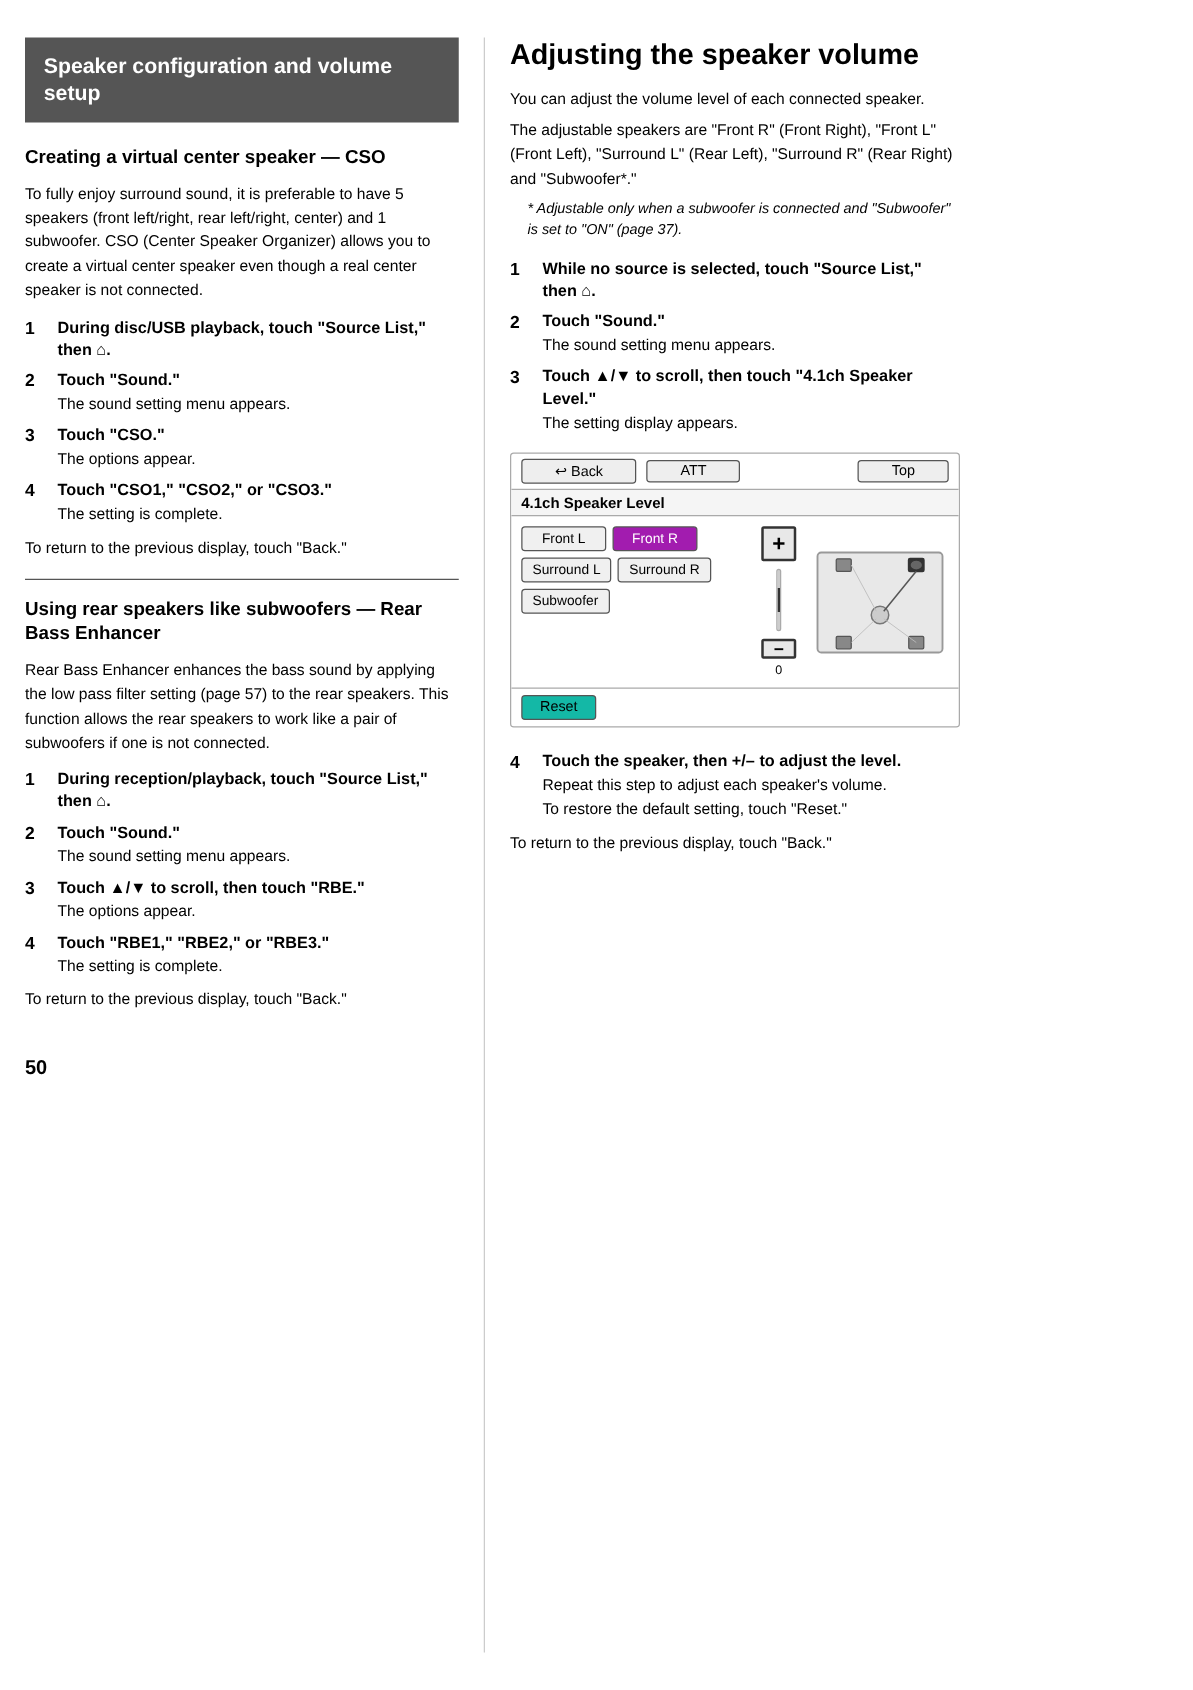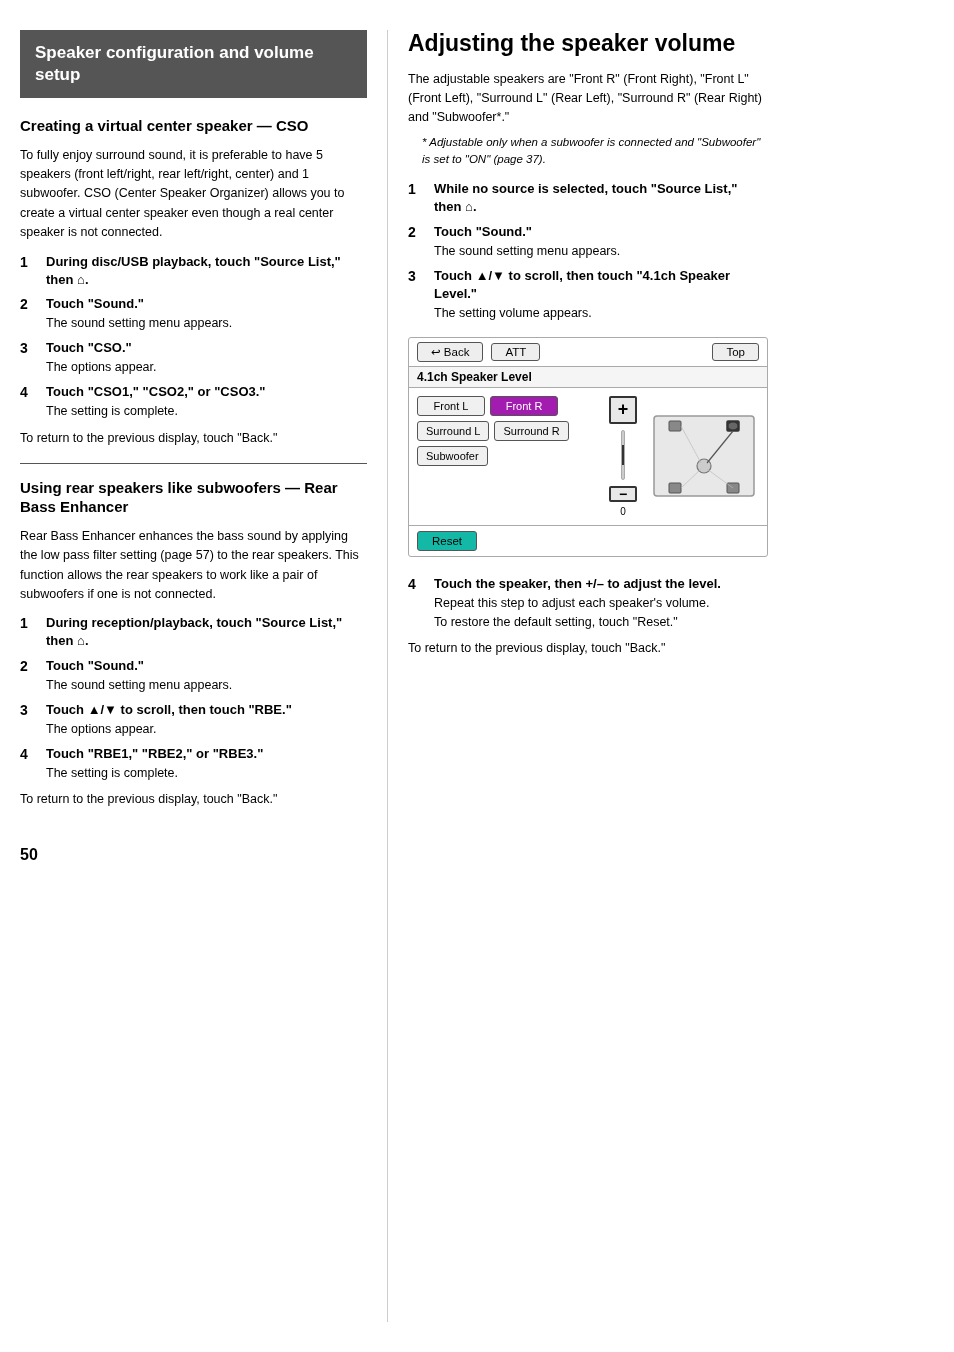--- a/index.html
+++ b/index.html
@@ -129,21 +129,21 @@
     .panel-top-bar {
       display: flex;
       align-items: center;
       padding: 4px 8px;
       border-bottom: 1px solid #aaa;
       gap: 8px;
     }
     .panel-btn {
       border: 1.5px solid #555;
       border-radius: 3px;
-      padding: 2px 13px;
+      padding: 2px 26px;
       font-size: 11.5px;
       background: #eee;
       display: inline-block;
     }
     .panel-top-right {
       margin-left: auto;
     }
     .panel-title-bar {
       padding: 3px 8px;
       font-weight: bold;
@@ -328,20 +328,21 @@
       <p class="back-text">To return to the previous display, touch "Back."</p>
     </div>
 
     <div style="margin-top: 40px; font-size:16px; font-weight:bold;">50</div>
   </div>
 
   <div class="right-col">
 
     <div class="right-section-title">Adjusting the speaker volume</div>
 
+    <p class="right-body-text">You can adjust the volume level of each connected speaker.</p>
     <p class="right-body-text">The adjustable speakers are "Front R" (Front Right), "Front L" (Front Left), "Surround L" (Rear Left), "Surround R" (Rear Right) and "Subwoofer*."</p>
 
     <p class="footnote">* Adjustable only when a subwoofer is connected and "Subwoofer" is set to "ON" (page 37).</p>
 
     <ol class="steps-list">
       <li class="step-item">
         <span class="step-num">1</span>
         <div class="step-content">
           <div class="step-title">While no source is selected, touch "Source List," then ⌂.</div>
         </div>
@@ -350,21 +351,21 @@
         <span class="step-num">2</span>
         <div class="step-content">
           <div class="step-title">Touch "Sound."</div>
           <div class="step-body">The sound setting menu appears.</div>
         </div>
       </li>
       <li class="step-item">
         <span class="step-num">3</span>
         <div class="step-content">
           <div class="step-title">Touch ▲/▼ to scroll, then touch "4.1ch Speaker Level."</div>
-          <div class="step-body">The setting volume appears.</div>
+          <div class="step-body">The setting display appears.</div>
         </div>
       </li>
     </ol>
 
     <div class="speaker-panel">
 
       <div class="panel-top-bar">
         <span class="panel-btn">
           <span>↩</span> <span>Back</span>
         </span>

